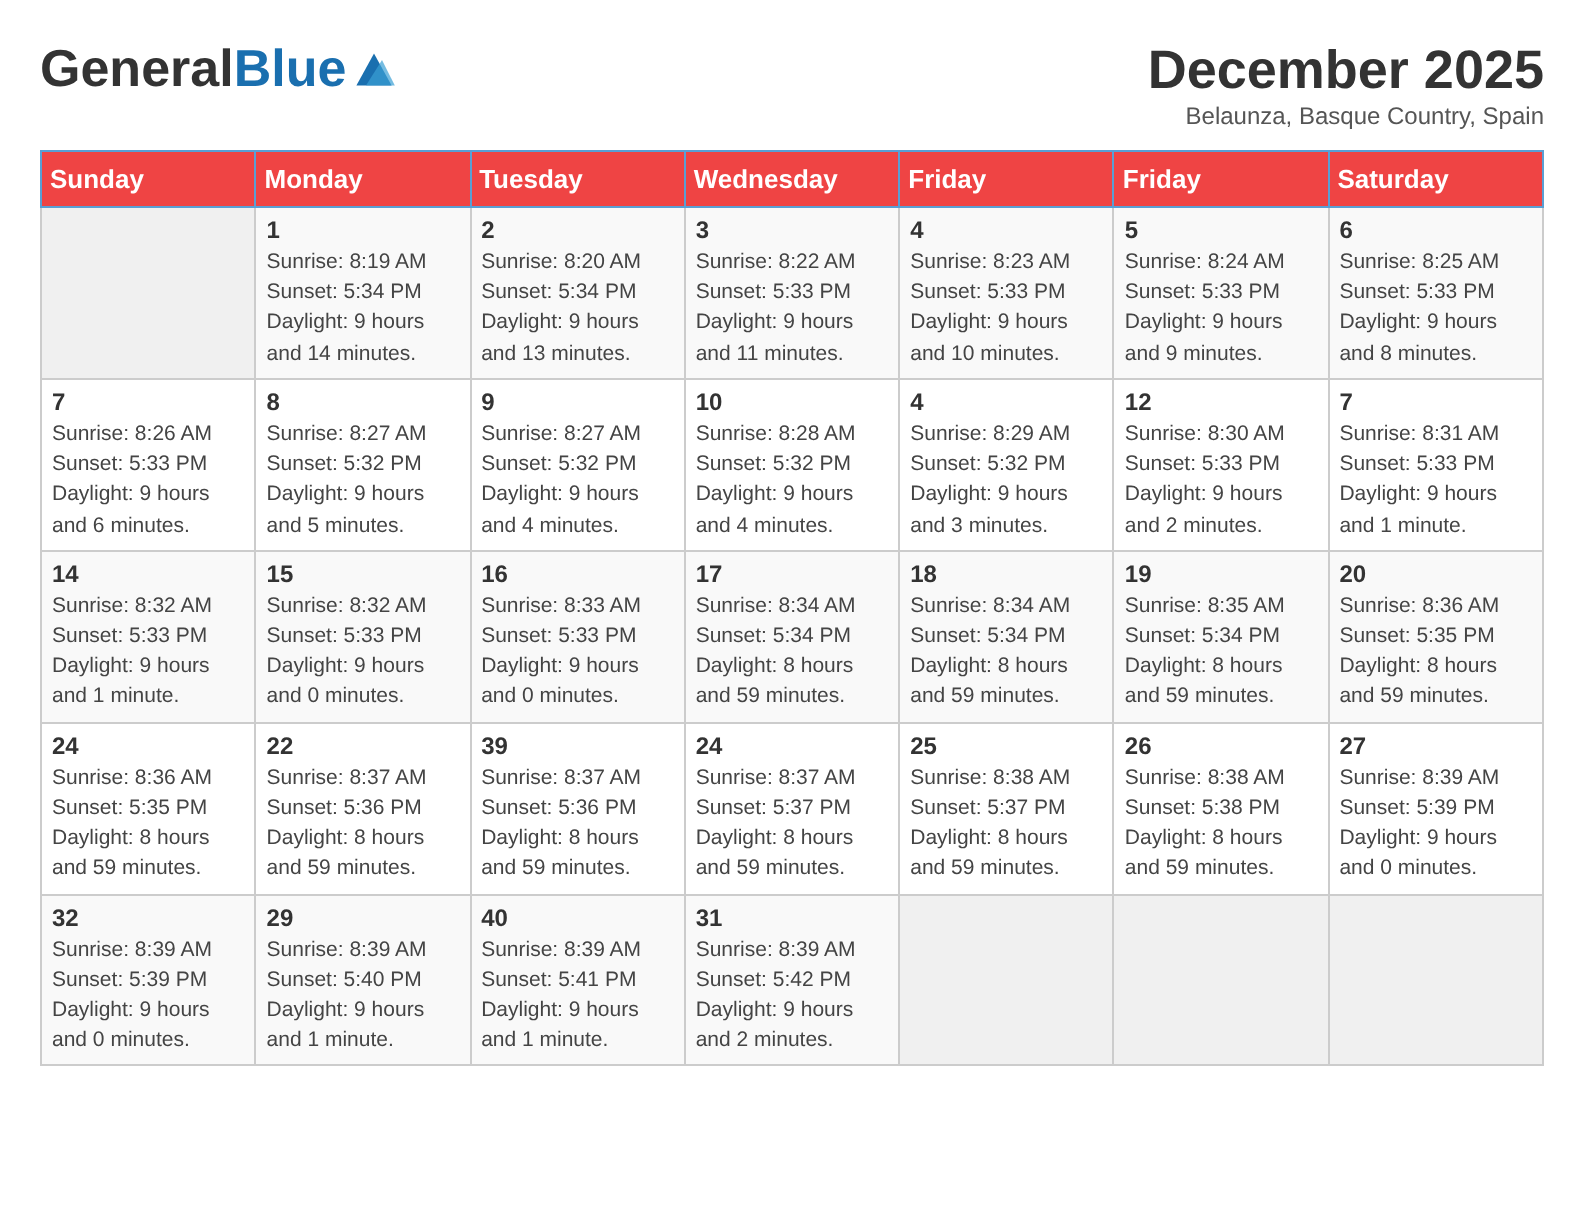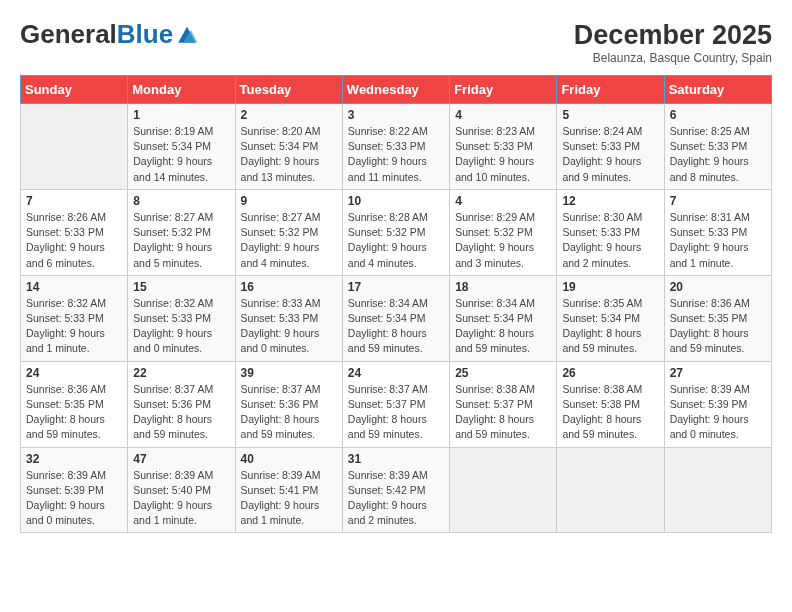--- a/index.html
+++ b/index.html
@@ -237,21 +237,21 @@
           <span class="day-number">27</span>
           <div class="sun-info">Sunrise: 8:39 AM<br>Sunset: 5:39 PM<br>Daylight: 9 hours and 0 minutes.</div>
         </td>
       </tr>
       <tr>
         <td>
           <span class="day-number">32</span>
           <div class="sun-info">Sunrise: 8:39 AM<br>Sunset: 5:39 PM<br>Daylight: 9 hours and 0 minutes.</div>
         </td>
         <td>
-          <span class="day-number">47</span>
+          <span class="day-number">29</span>
           <div class="sun-info">Sunrise: 8:39 AM<br>Sunset: 5:40 PM<br>Daylight: 9 hours and 1 minute.</div>
         </td>
         <td>
           <span class="day-number">40</span>
           <div class="sun-info">Sunrise: 8:39 AM<br>Sunset: 5:41 PM<br>Daylight: 9 hours and 1 minute.</div>
         </td>
         <td>
           <span class="day-number">31</span>
           <div class="sun-info">Sunrise: 8:39 AM<br>Sunset: 5:42 PM<br>Daylight: 9 hours and 2 minutes.</div>
         </td>

